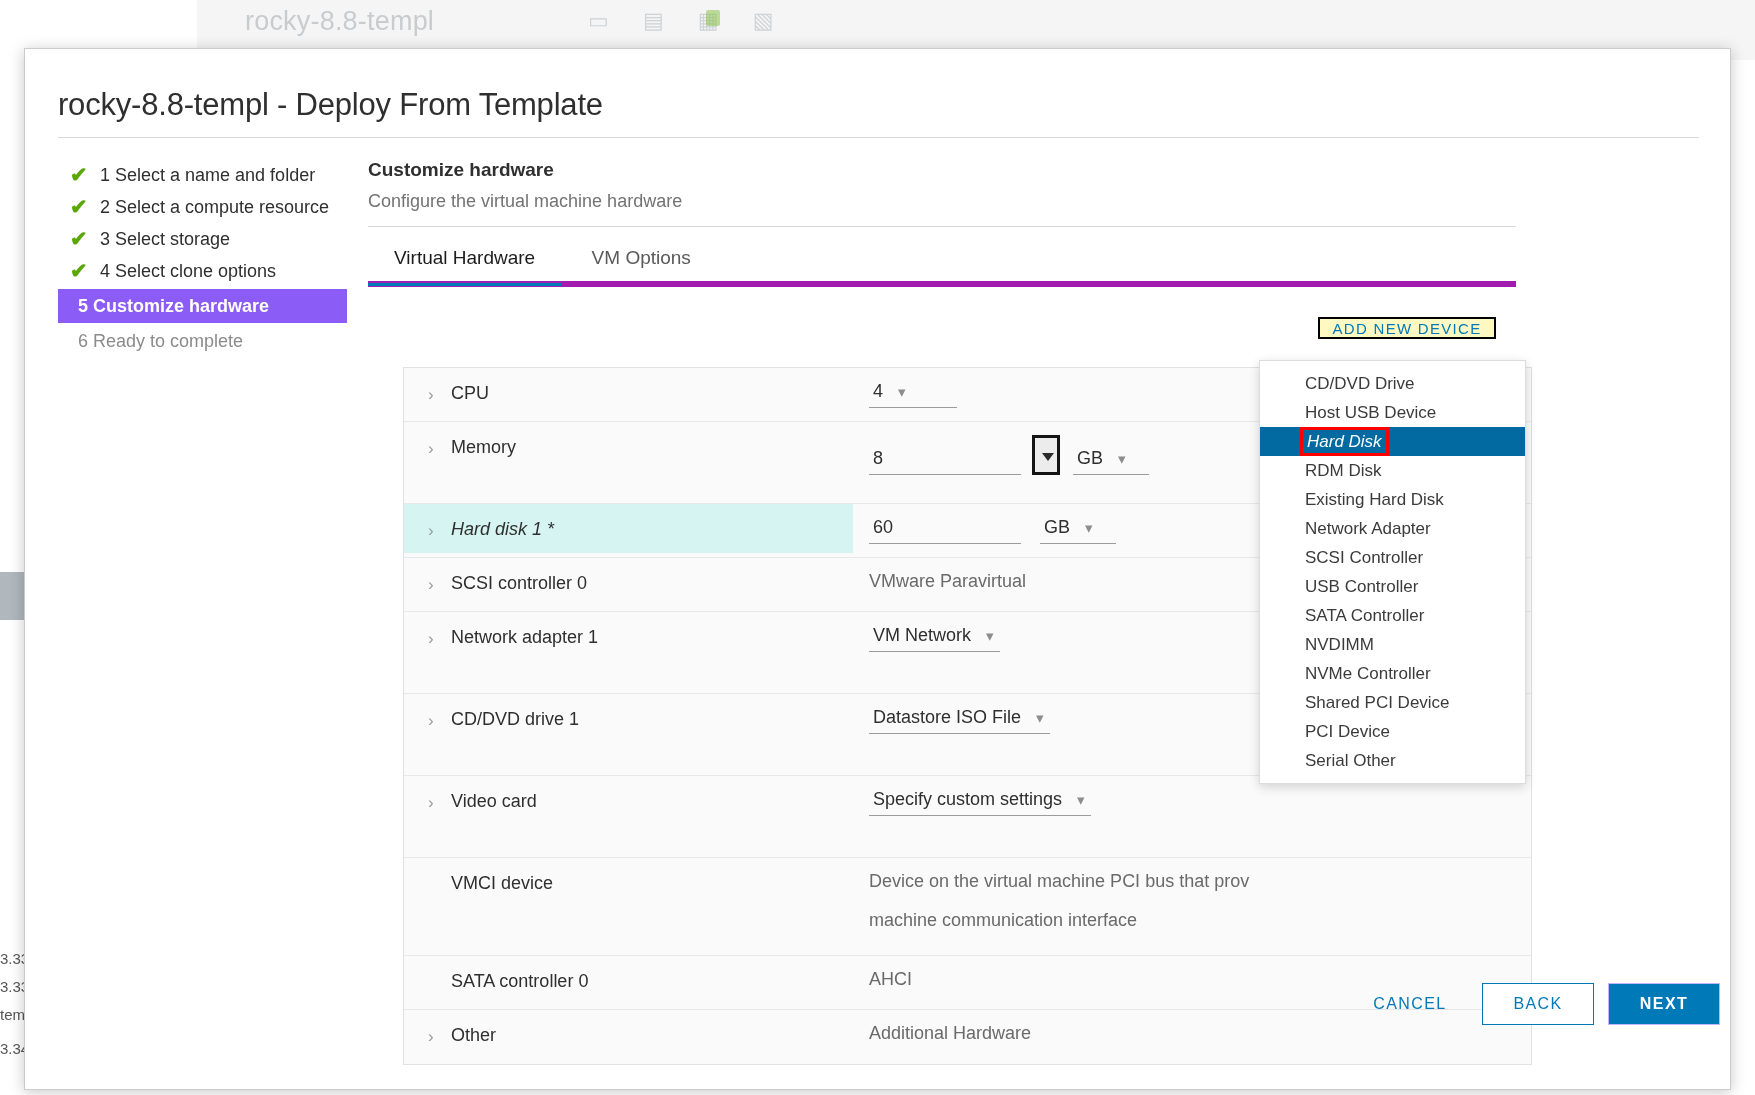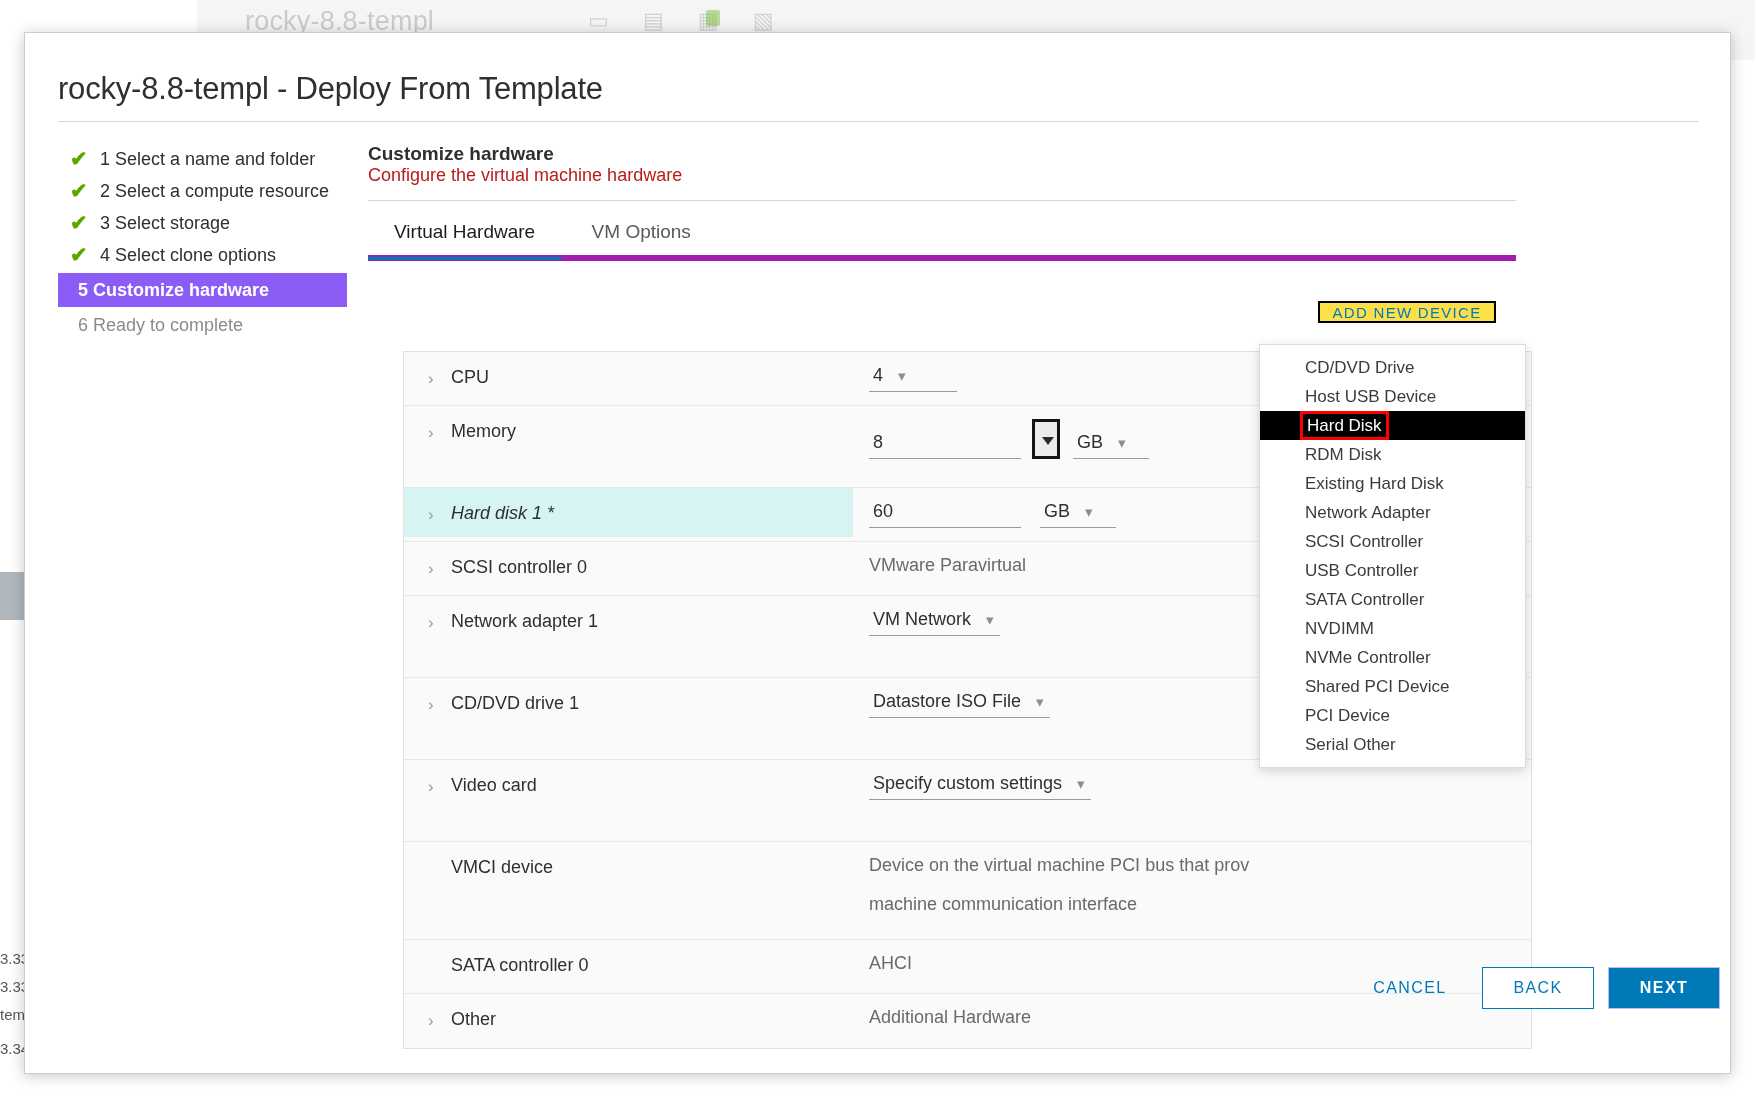--- a/index.html
+++ b/index.html
@@ -16,21 +16,21 @@
   #bg .topstrip-dark { position:absolute; left:0; top:0; width:197px; height:60px; background:#ffffff; }
   #bg .ghost-title { position:absolute; left:245px; top:6px; font-size:27px; color:#c9ccce; letter-spacing:.2px; }
   #bg .ghost-icons { position:absolute; left:588px; top:8px; font-size:22px; color:#cfd3d5; letter-spacing:14px; }
   #bg .ghost-green { position:absolute; left:706px; top:10px; width:14px; height:16px; background:#8bc34a; opacity:.55; border-radius:2px;}
   #bg .leftpanel { position:absolute; left:0; top:60px; width:197px; height:1035px; background:#ffffff; }
   #bg .sel-row { position:absolute; left:0; top:572px; width:36px; height:48px; background:#b0b7bd; }
   #bg .sidecell { position:absolute; left:0; font-size:15px; color:#565656; }
 
   
   #modal {
-    position:absolute; left:24px; top:32px; width:1707px; height:1042px;
+    position:absolute; left:24px; top:48px; width:1707px; height:1042px;
     background:#ffffff; border:1px solid #cccccc;
     box-shadow:0 2px 14px rgba(0,0,0,.22);
   }
 
   .modal-title {
     position:absolute; left:33px; top:38px;
     font-size:31px; font-weight:400; color:#2f2f2f; letter-spacing:-0.2px;
     white-space:nowrap;
   }
   .title-rule { position:absolute; left:33px; top:88px; width:1641px; height:1px; background:#d8d8d8; }
@@ -48,34 +48,34 @@
   .step.current {
     background:#8b5cf6; color:#ffffff; font-weight:bold;
     height:34px; line-height:34px; padding-left:20px;
     width:289px; margin-top:2px; margin-bottom:2px;
   }
   .step.pending { color:#8b8b8b; padding-left:20px; }
 
   
   .pane { position:absolute; left:343px; top:110px; right:24px; }
   .pane-title { font-size:19px; font-weight:bold; color:#2f2f2f; }
-  .pane-sub  { font-size:18px; color:#b91c1c; }
+  .pane-sub  { font-size:18px; color:#737373; margin-top:10px; }
   .pane-rule { margin-top:14px; height:1px; background:#d8d8d8; width:1148px; }
 
   .tabs { position:relative; margin-top:16px; width:1148px; height:44px; border-bottom:6px solid #a21caf; }
   .tab {
     display:inline-block; font-size:19px; color:#5a5a5a;
     padding:4px 26px 14px 26px; cursor:pointer;
   }
   .tab.active { color:#1c1c1c; border-bottom:3px solid #0079b8; }
 
   
   .addbtn {
     position:absolute; left:1293px; top:268px; width:178px; height:22px;
-    border:2px solid #000000; background:#fde047;
+    border:2px solid #000000; background:#fef9c3;
     color:#0079b8; font-size:15px; letter-spacing:1.3px;
     display:flex; align-items:center; justify-content:center; cursor:pointer;
     z-index:6;
   }
 
   
   .hwtable {
     position:absolute; left:378px; top:318px; width:1129px;
     border:1px solid #e1e1e1; background:#fafafa;
   }
@@ -126,21 +126,21 @@
   
   .menu {
     position:absolute; left:1234px; top:311px; width:267px;
     background:#ffffff; border:1px solid #dcdcdc;
     box-shadow:0 3px 10px rgba(0,0,0,.16); z-index:9; padding:8px 0;
   }
   .menu-item {
     height:29px; line-height:29px; padding-left:45px;
     font-size:17px; color:#3b3b3b; white-space:nowrap; cursor:pointer;
   }
-  .menu-item.selected { background:#000000; color:#ffffff; }
+  .menu-item.selected { background:#0369a1; color:#ffffff;font-style:italic; }
   .menu-item.selected .boxed {
     display:inline-block; border:3px solid #ff0000; padding:0 4px;
     line-height:23px; margin:-1px 0 0 -5px;
   }
 
   
   .footer { position:absolute; left:0; right:0; bottom:56px; height:50px; }
   .btn {
     position:absolute; height:42px; display:flex; align-items:center; justify-content:center;
     font-size:16px; letter-spacing:1.4px; cursor:pointer;

